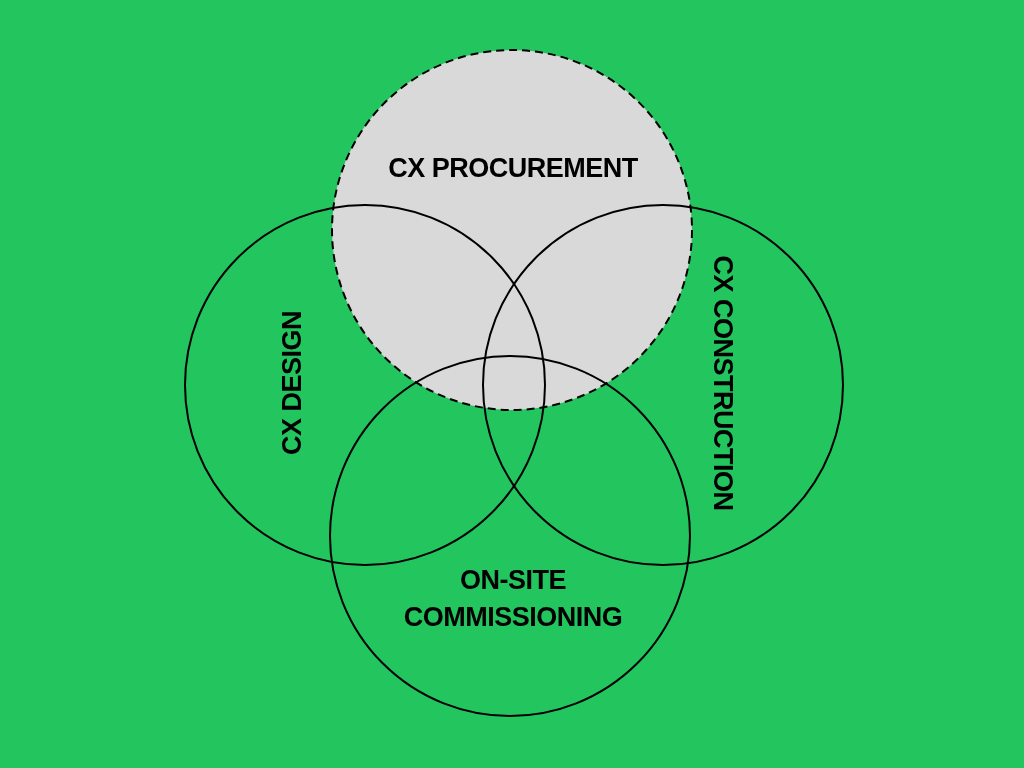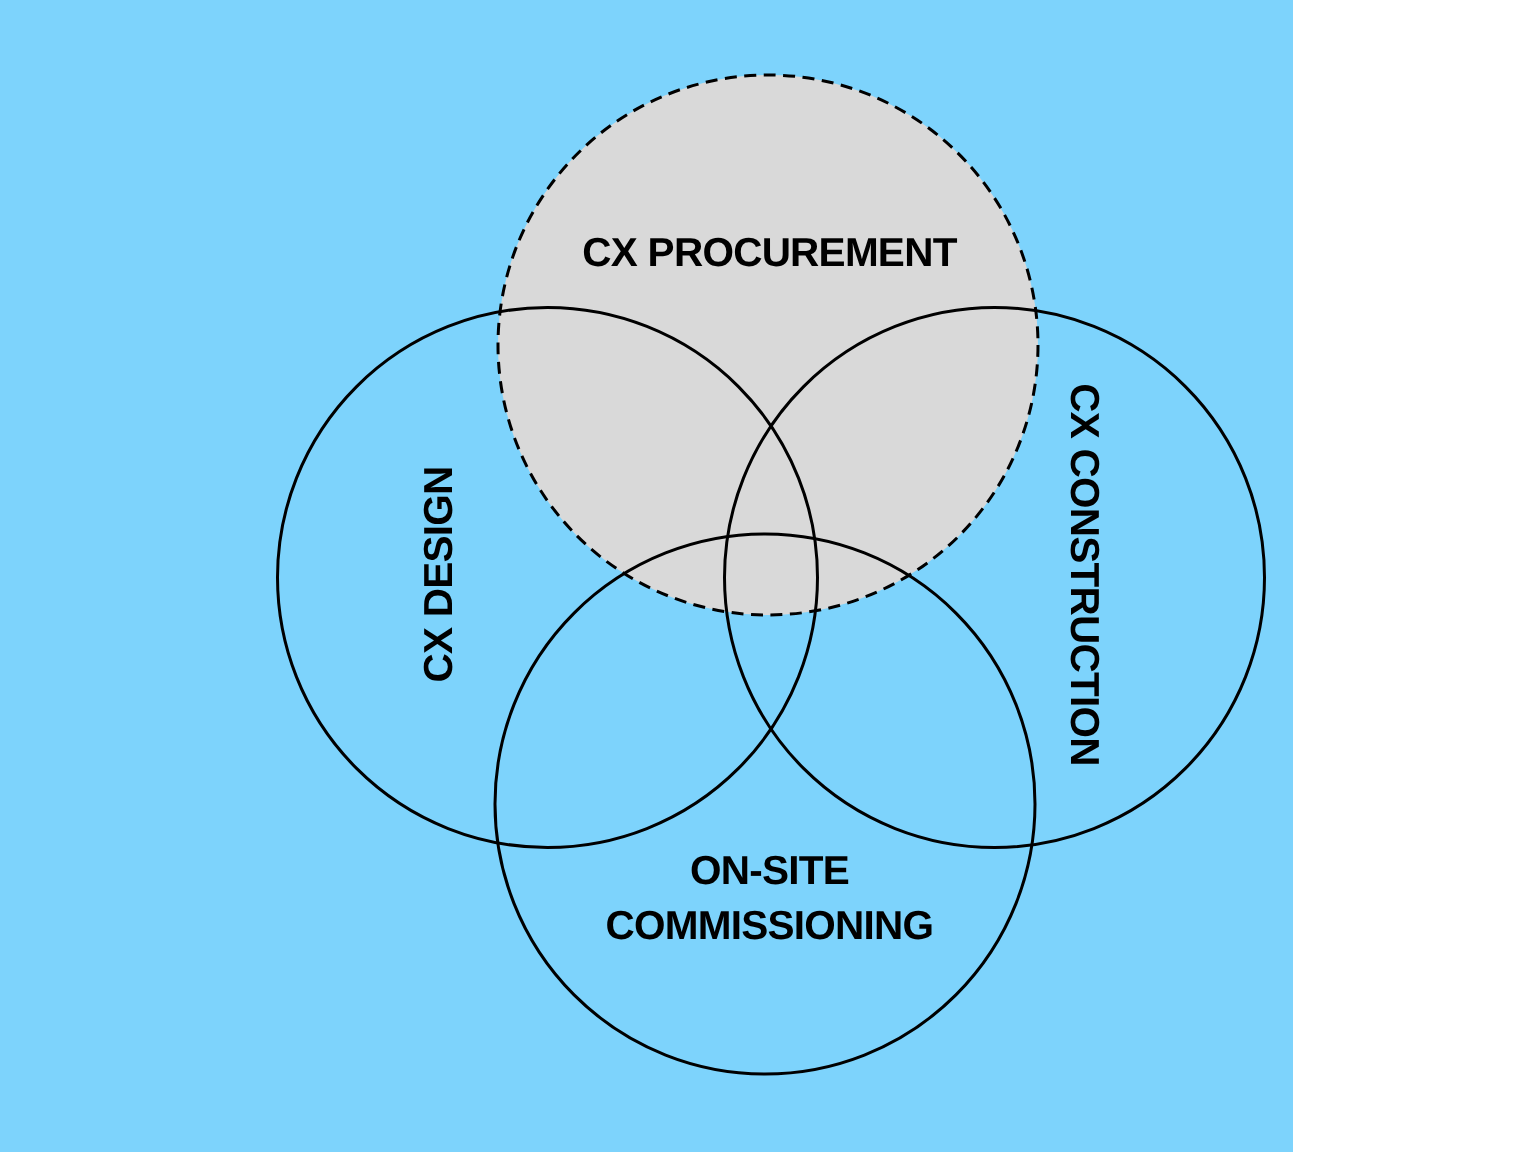--- a/index.html
+++ b/index.html
@@ -5,23 +5,23 @@
   html, body {
     margin: 0;
     padding: 0;
     width: 1024px;
     height: 768px;
     background: #ffffff;
     overflow: hidden;
   }
   .canvas {
     position: relative;
-    width: 862px;
+    width: 1024px;
     height: 768px;
-    background: #7dd3fc;
+    background: #22c55e;
   }
   svg text {
     font-family: "Liberation Sans", "DejaVu Sans", sans-serif;
     font-weight: bold;
     font-size: 27px;
     letter-spacing: -0.5px;
     fill: #000000;
   }
   .circle-outline {
     fill: none;

